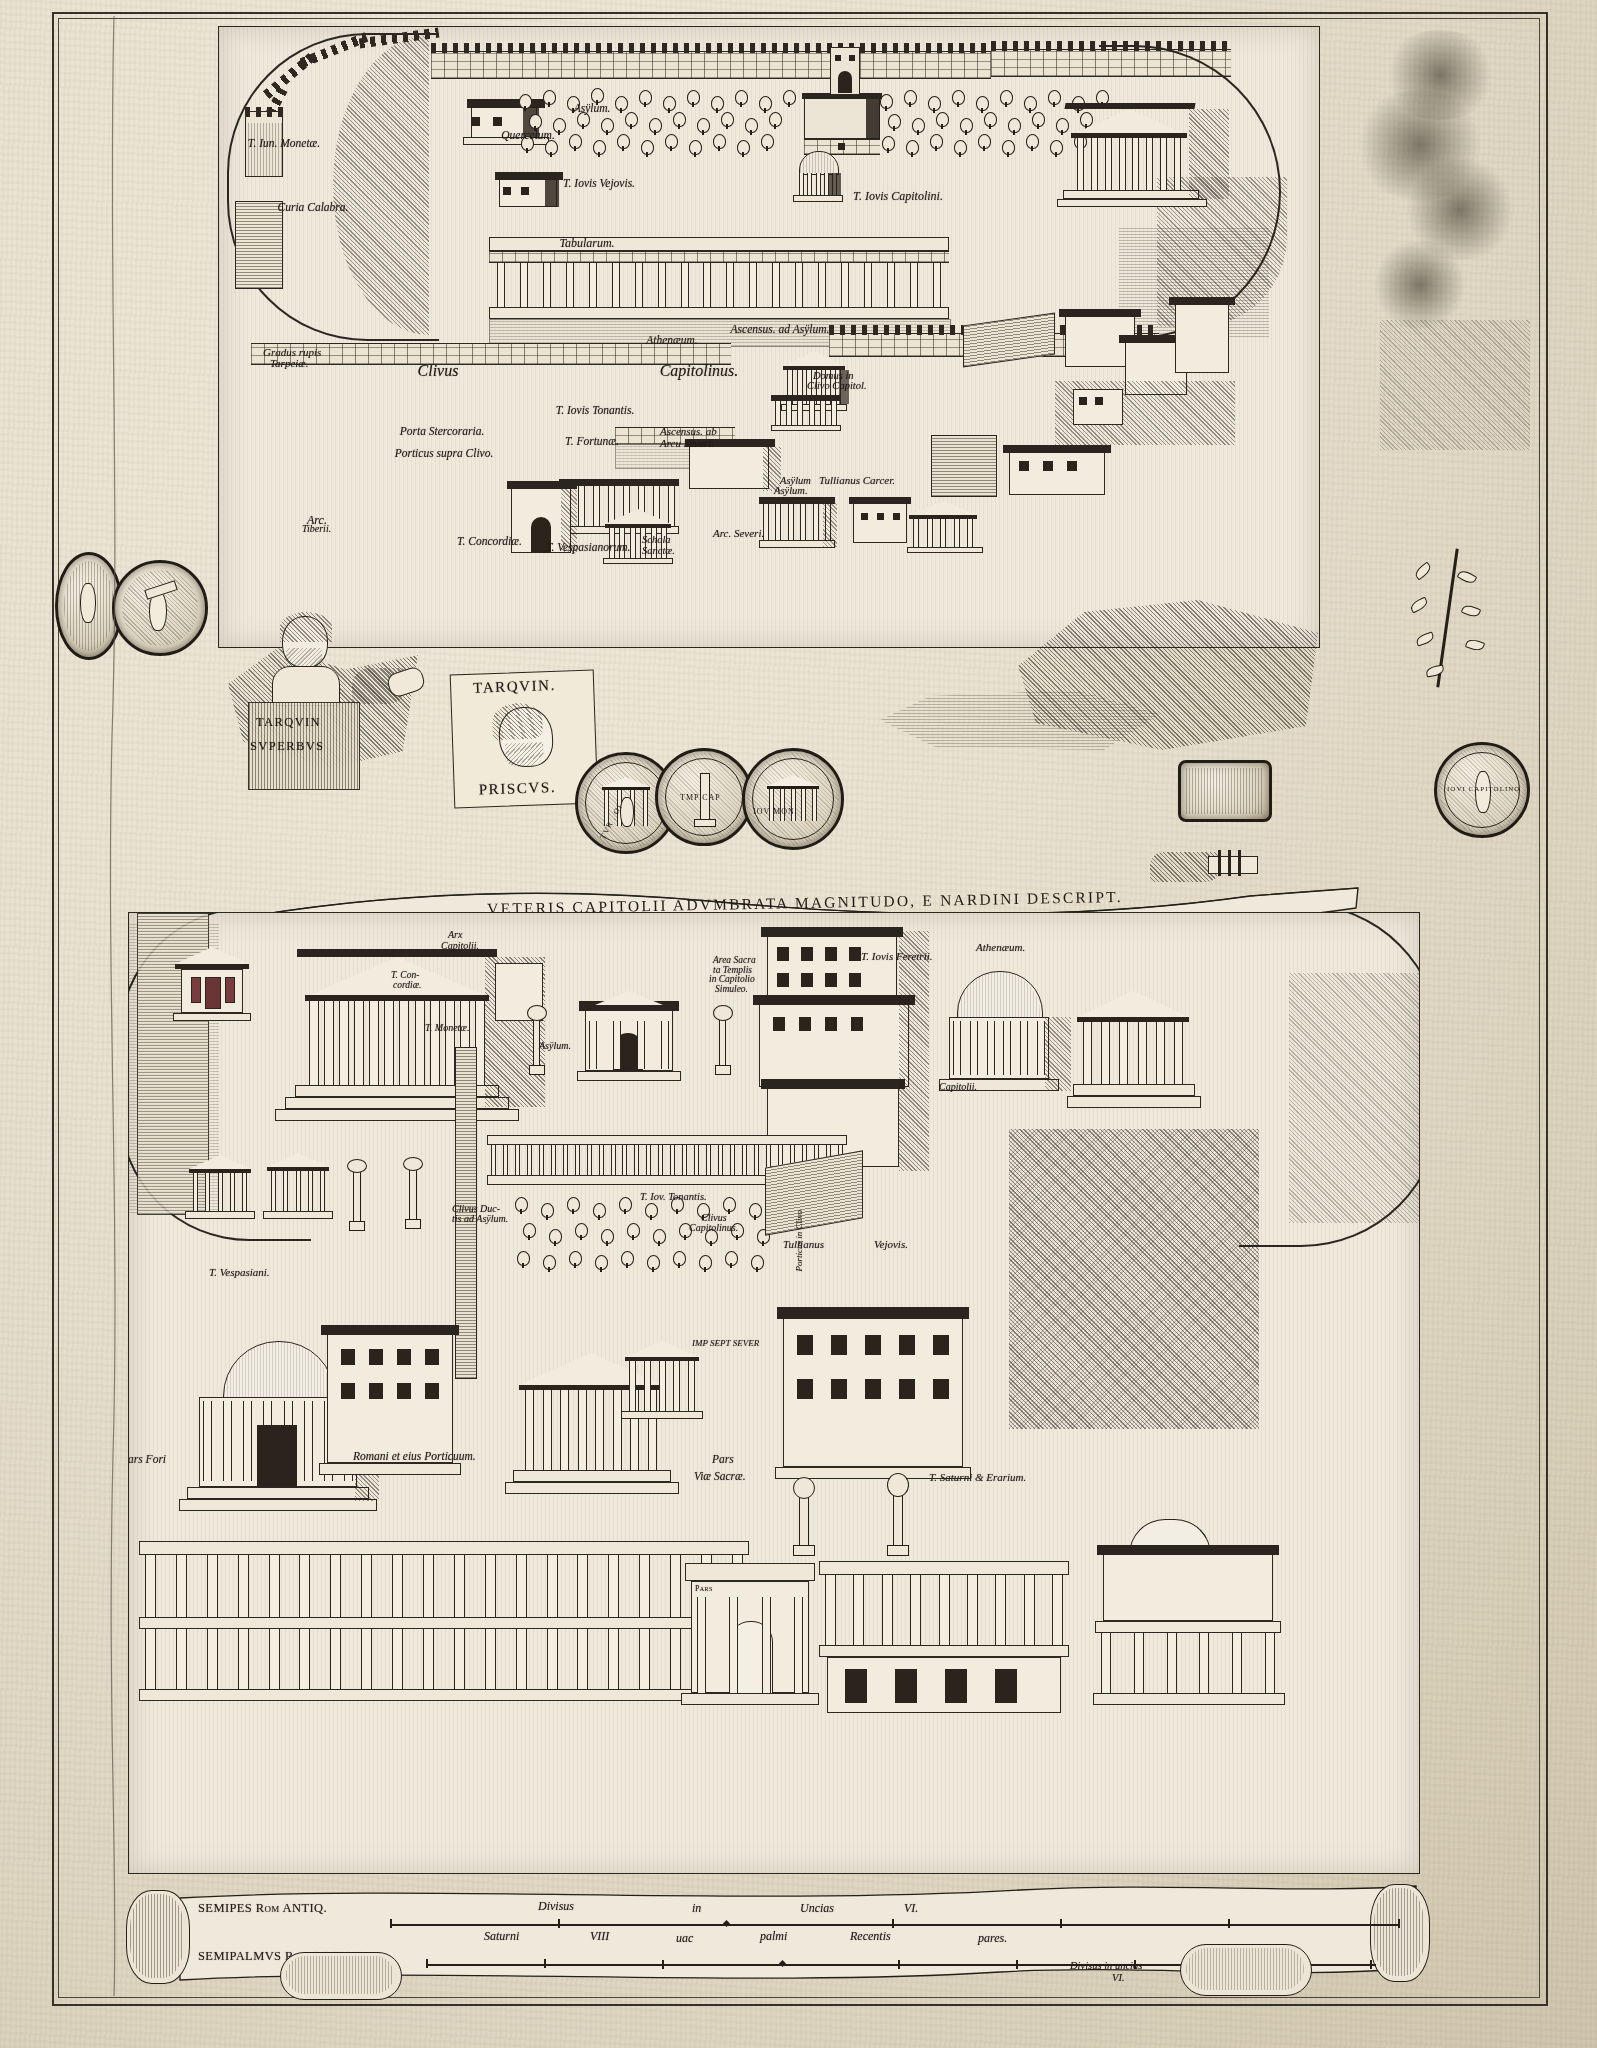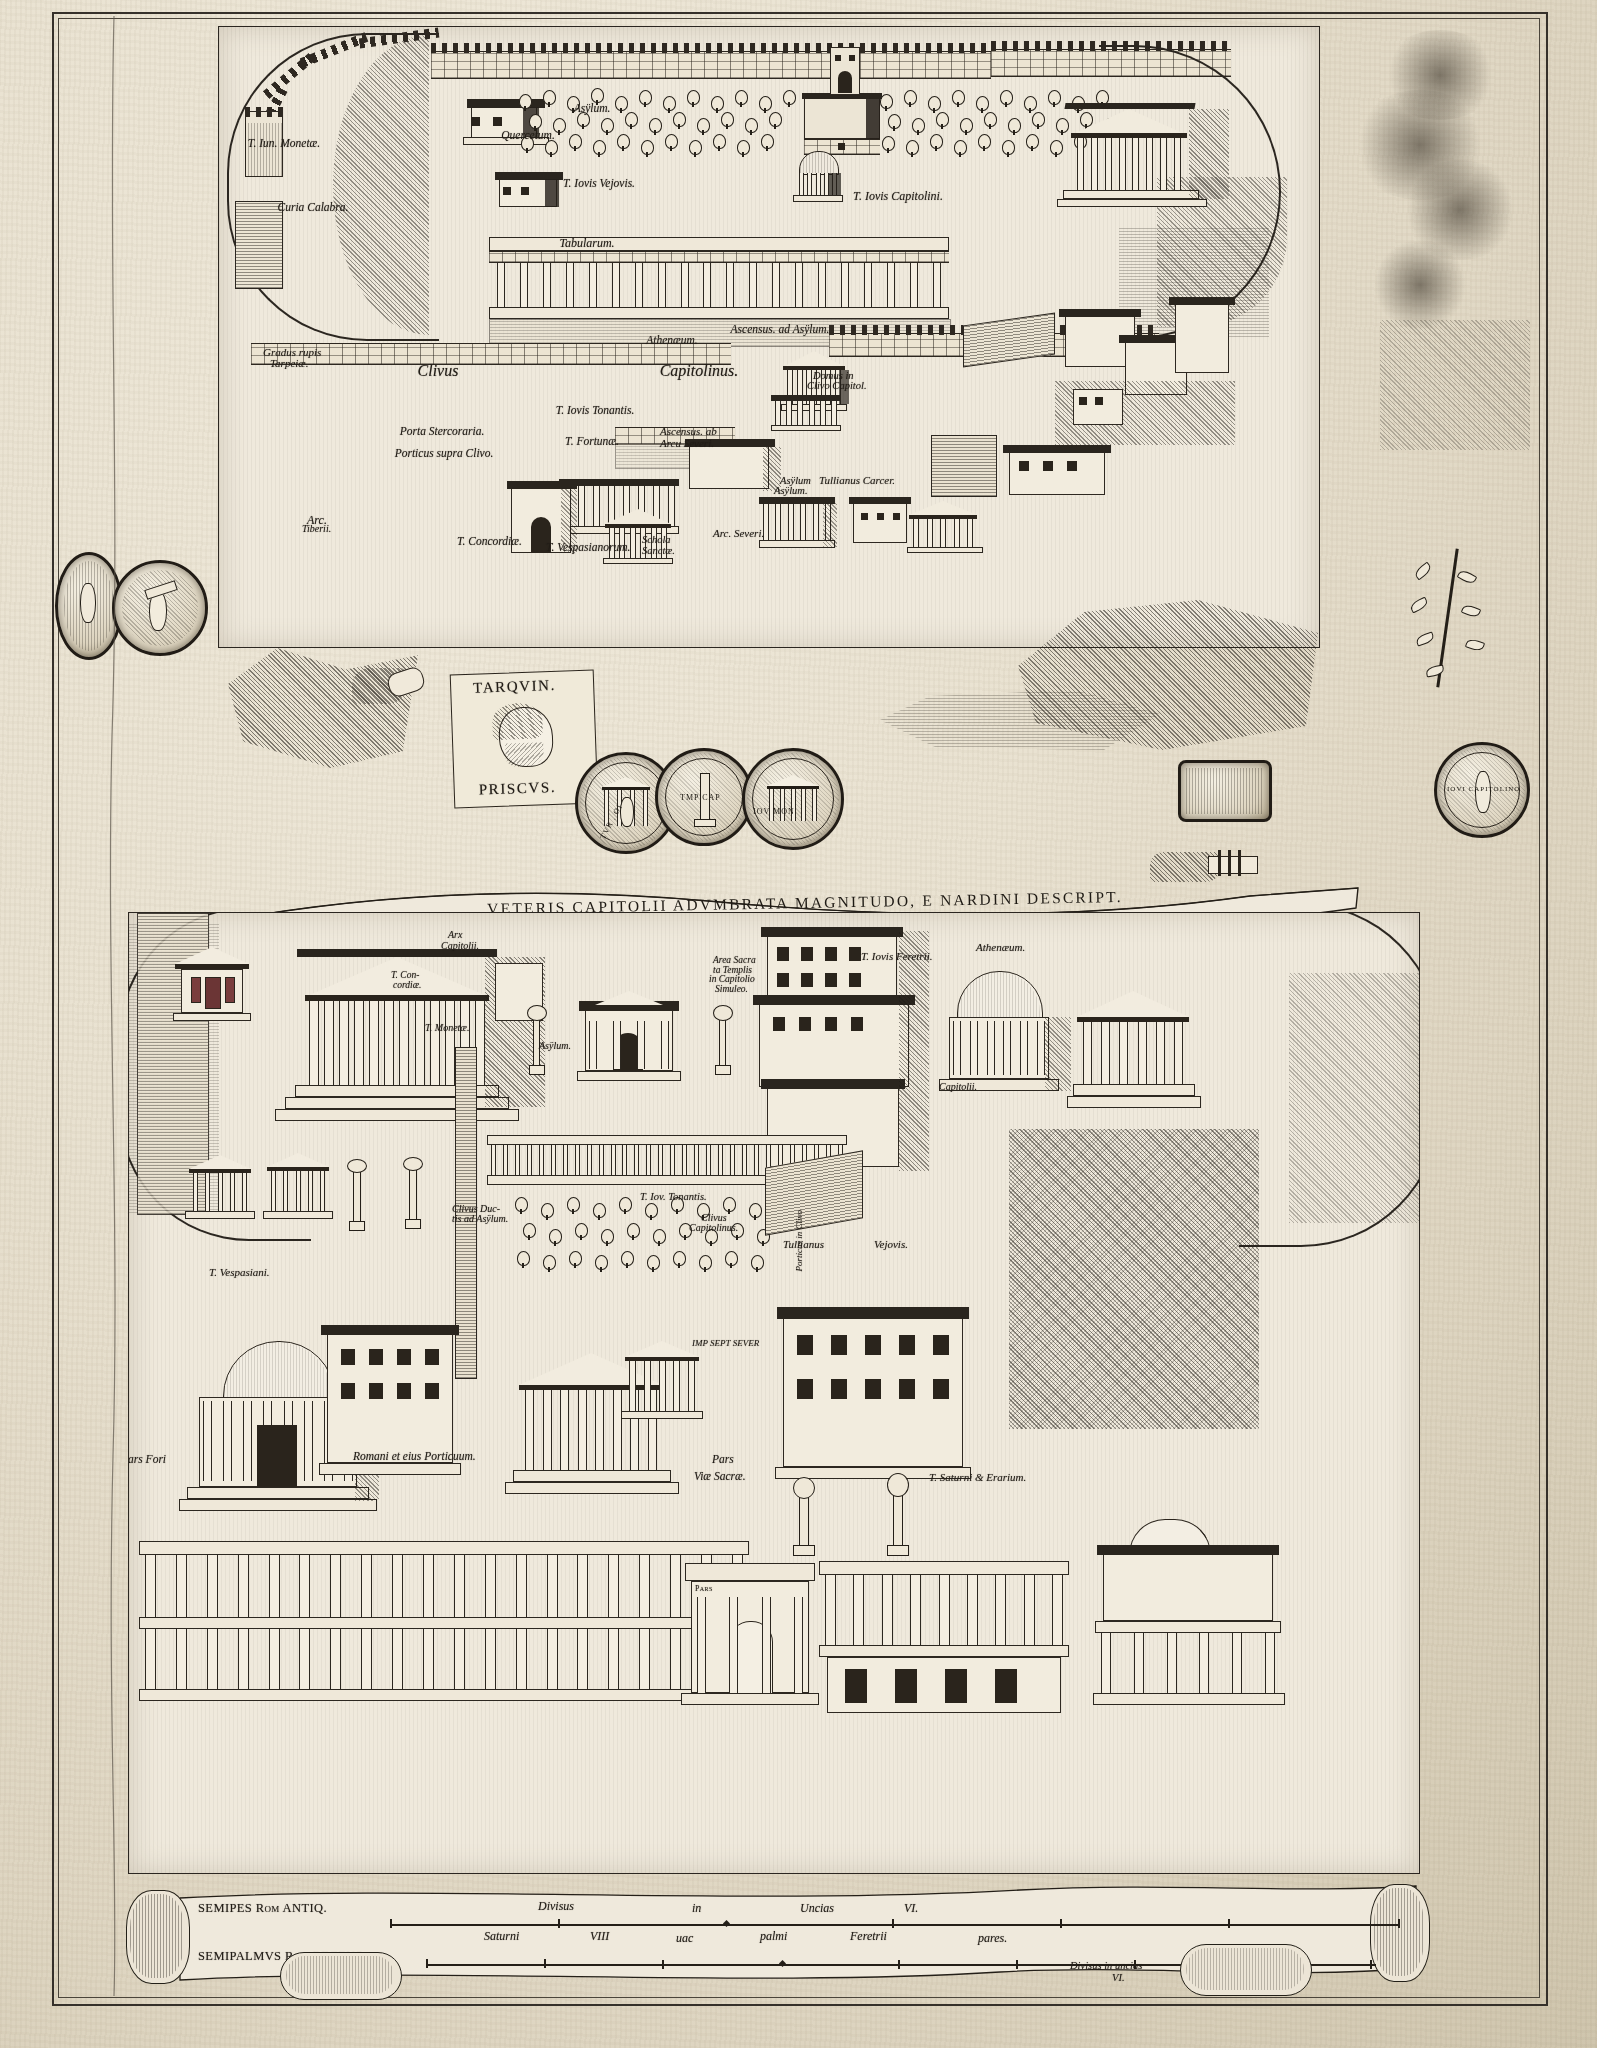--- a/index.html
+++ b/index.html
@@ -509,20 +509,29 @@
     <div class="hatch" style="position:absolute;left:40px;top:300px;width:150px;height:130px;opacity:.45;"></div>
   </div>
 
   <div class="hatch" style="position:absolute;left:228px;top:648px;width:190px;height:120px;opacity:.95;
               clip-path:polygon(0 30%,26% 0,62% 18%,100% 6%,92% 86%,54% 100%,8% 78%);"></div>
   <div class="hatch" style="position:absolute;left:1018px;top:600px;width:300px;height:150px;opacity:.95;
               clip-path:polygon(0 44%,22% 8%,60% 0,100% 22%,96% 84%,48% 100%,6% 82%);"></div>
   <div class="hatchh" style="position:absolute;left:880px;top:690px;width:280px;height:60px;opacity:.55;
               clip-path:polygon(0 50%,18% 10%,70% 0,100% 40%,80% 100%,20% 96%);"></div>
 
+  <div style="position:absolute;left:244px;top:610px;width:130px;height:180px;">
+    <div style="position:absolute;left:38px;top:6px;width:44px;height:50px;border-radius:48% 48% 44% 44%;background:#f2ece0;border:1.4px solid #2a241c;"></div>
+    <div class="hatch" style="position:absolute;left:36px;top:2px;width:52px;height:30px;border-radius:50% 50% 0 0;opacity:.85;"></div>
+    <div class="hatch2" style="position:absolute;left:42px;top:38px;width:36px;height:24px;border-radius:0 0 45% 45%;opacity:.7;"></div>
+    <div style="position:absolute;left:28px;top:56px;width:66px;height:38px;border-radius:18px 18px 4px 4px;background:#efe8d8;border:1.4px solid #2a241c;"></div>
+    <div class="hatchv" style="position:absolute;left:4px;top:92px;width:110px;height:86px;border:1.4px solid #2a241c;background-color:#e7dfcb;opacity:.92;"></div>
+    <div class="lbl cap" style="left:12px;top:106px;font-size:12.5px;letter-spacing:1.4px;">TARQVIN</div>
+    <div class="lbl cap" style="left:6px;top:130px;font-size:12.5px;letter-spacing:1.4px;">SVPERBVS</div>
+  </div>
 
   <div style="position:absolute;left:352px;top:660px;width:80px;height:70px;">
     <div class="hatch" style="position:absolute;left:0;top:8px;width:54px;height:36px;border-radius:18px 6px 18px 6px;opacity:.9;"></div>
     <div style="position:absolute;left:36px;top:10px;width:34px;height:22px;border-radius:10px;background:#f0e9da;border:1.3px solid #2a241c;transform:rotate(-18deg);"></div>
   </div>
 
   <div style="position:absolute;left:452px;top:672px;width:142px;height:132px;background:#f0ead9;border:1.4px solid #2a241c;transform:rotate(-2deg);">
     <div class="lbl cap" style="left:22px;top:6px;font-size:15px;letter-spacing:1.6px;">TARQVIN.</div>
 
     <div style="position:absolute;left:46px;top:34px;width:52px;height:58px;border-radius:45% 50% 40% 48%;background:#f5f0e4;border:1.4px solid #2a241c;"></div>
@@ -1089,21 +1098,21 @@
     <div class="tick" style="left:940px;top:47px;"></div>
     <div class="tick" style="left:1108px;top:47px;"></div>
     <div class="tick" style="left:1278px;top:47px;"></div>
 
     
     <div class="lbl cap" style="left:78px;top:78px;font-size:12.5px;letter-spacing:.4px;">SEMIPALMVS Rom RECENS</div>
     <div class="lbl" style="left:364px;top:58px;font-size:12px;">Saturni</div>
     <div class="lbl" style="left:470px;top:58px;font-size:12px;">VIII</div>
     <div class="lbl" style="left:556px;top:60px;font-size:12px;">uac</div>
     <div class="lbl" style="left:640px;top:58px;font-size:12px;">palmi</div>
-    <div class="lbl" style="left:730px;top:58px;font-size:12px;">Feretrii</div>
+    <div class="lbl" style="left:730px;top:58px;font-size:12px;">Recentis</div>
     <div class="lbl" style="left:858px;top:60px;font-size:12px;">pares.</div>
     <div class="scaleband" style="left:306px;top:92px;width:950px;"></div>
     <div class="tick" style="left:306px;top:87px;"></div>
     <div class="tick" style="left:424px;top:87px;"></div>
     <div class="tick" style="left:542px;top:88px;"></div>
     <div class="tickdot" style="left:660px;top:89px;"></div>
     <div class="tick" style="left:778px;top:88px;"></div>
     <div class="tick" style="left:896px;top:88px;"></div>
     <div class="tick" style="left:1014px;top:88px;"></div>
     <div class="tick" style="left:1132px;top:88px;"></div>

